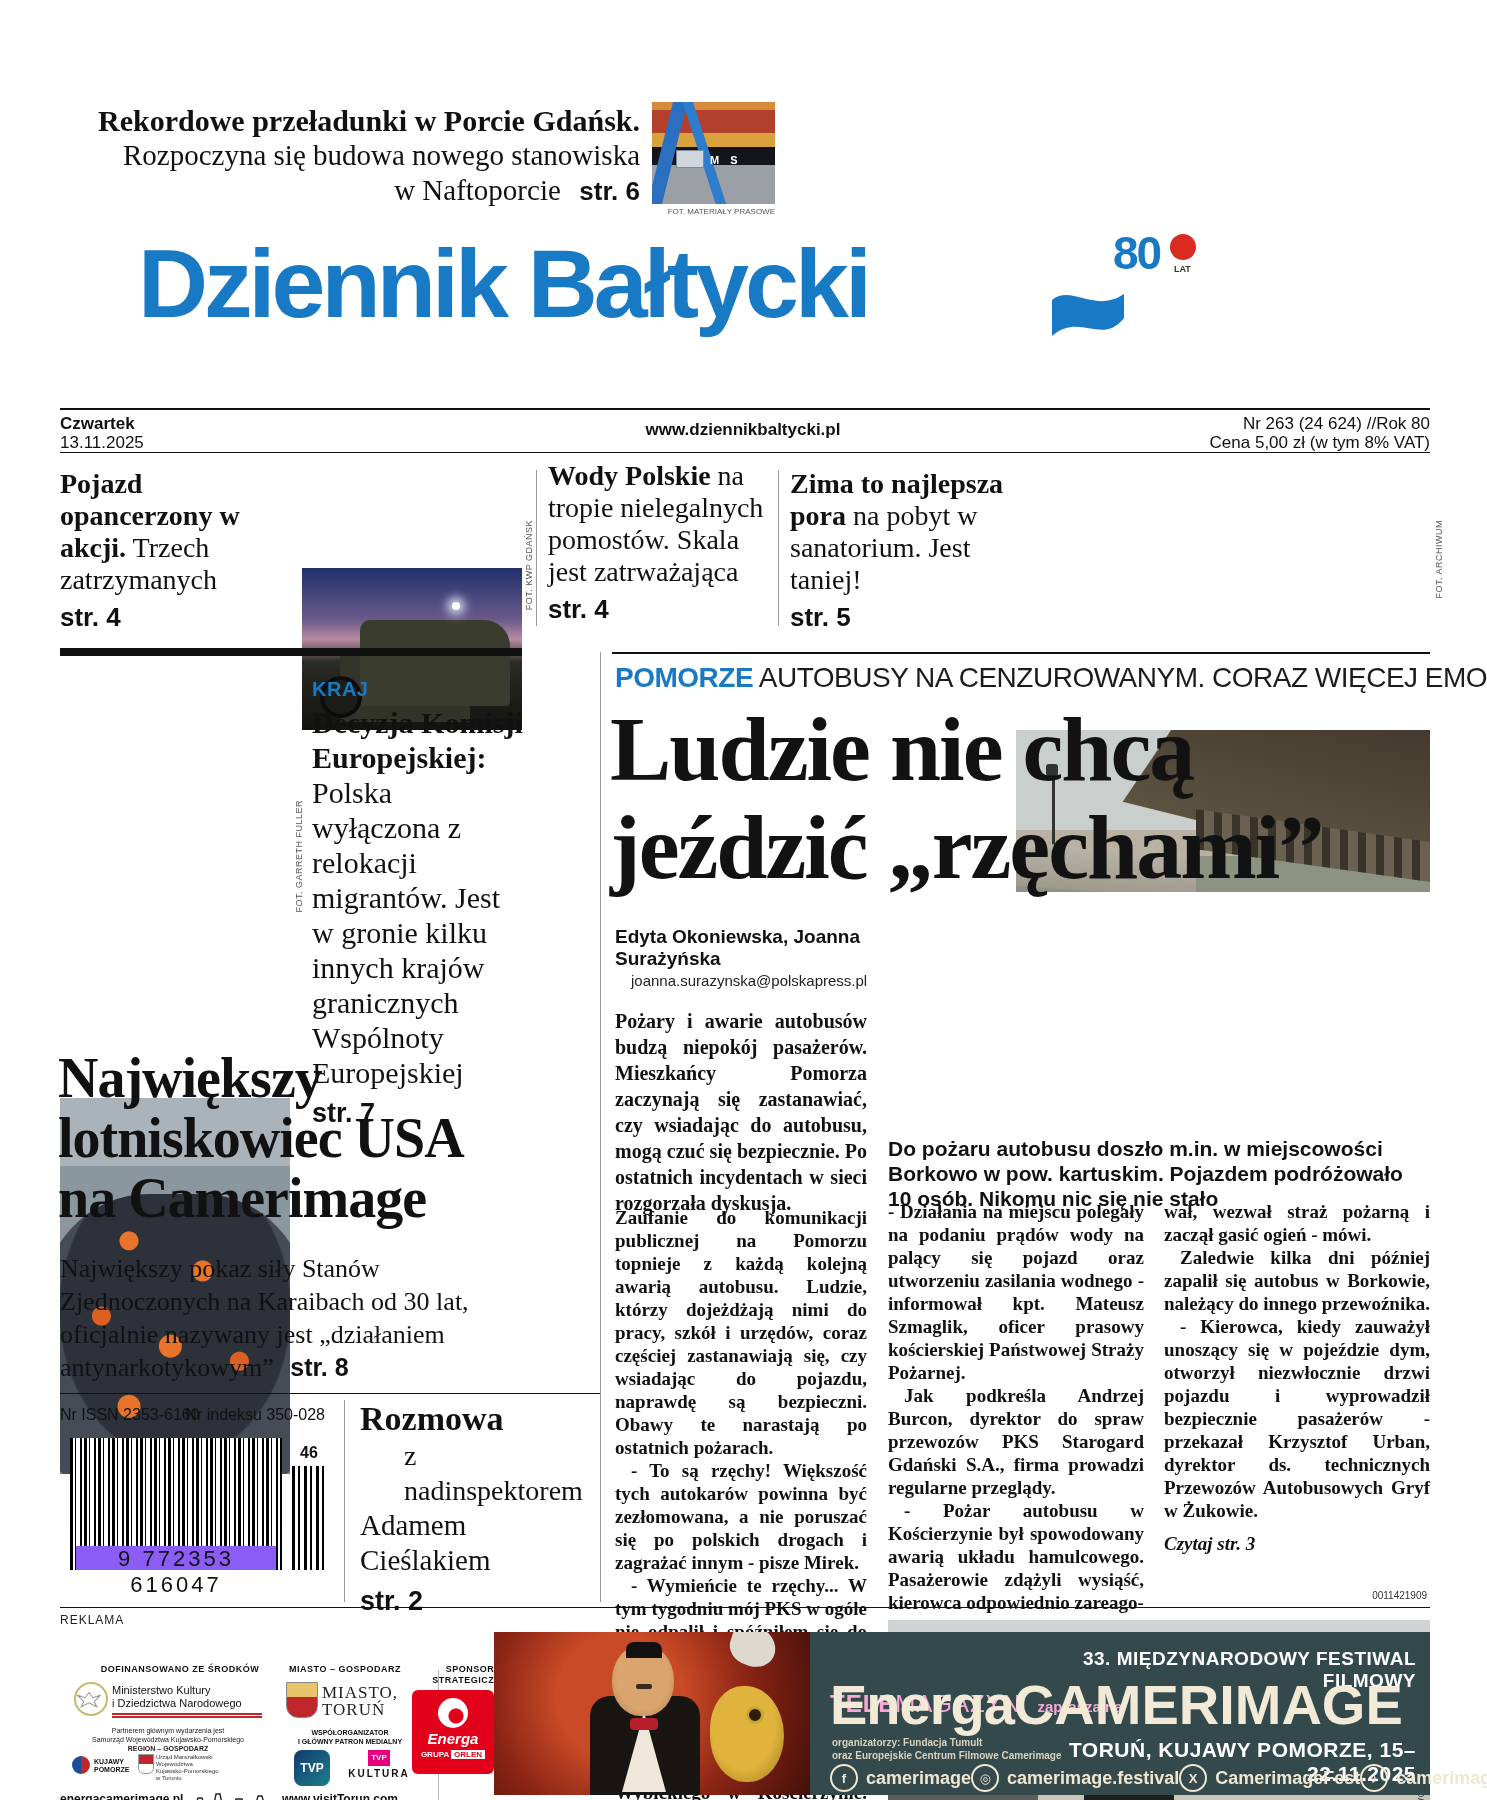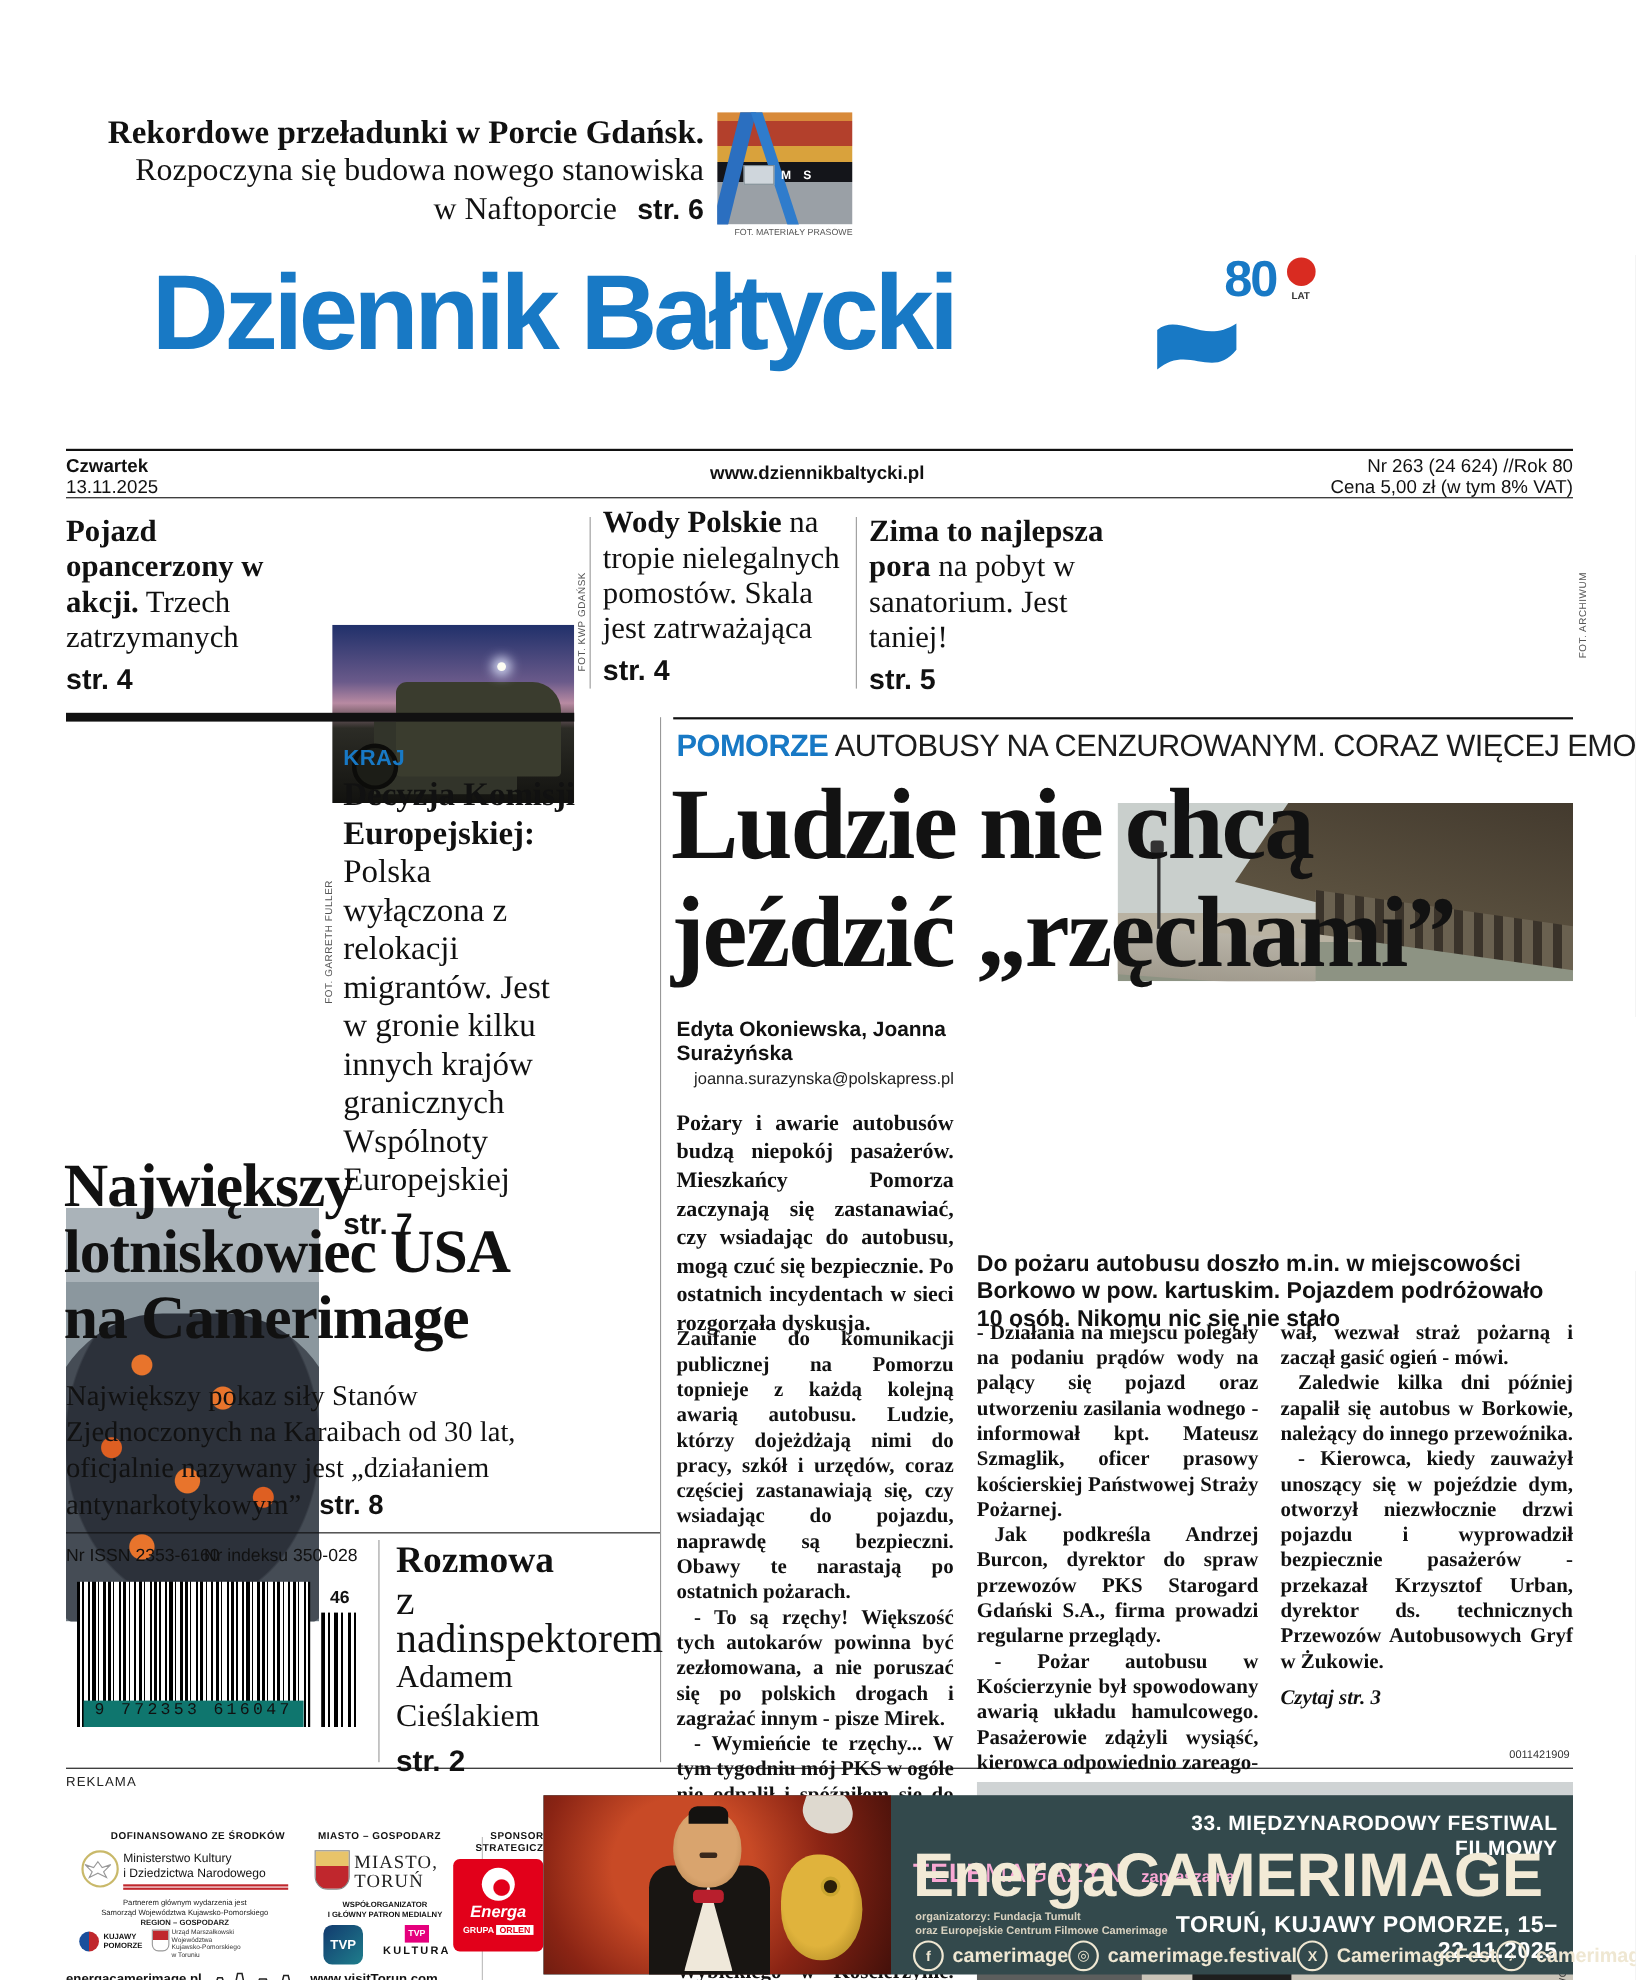--- a/index.html
+++ b/index.html
@@ -143,30 +143,30 @@
     <span>Największy pokaz siły Stanów Zjednoczonych na Karaibach od 30 lat, oficjalnie nazywany jest „działaniem antynarkotykowym”</span>
     <span class="pagref" style="font-size:25px;margin-left:10px;">str. 8</span>
   </div>
 
   <div class="abs rule" style="left:60px;top:1393px;width:540px;height:1px;"></div>
   <div class="abs" style="left:60px;top:1406px;font-size:16px;">Nr ISSN 2353-6160</div>
   <div class="abs right" style="left:170px;top:1406px;width:155px;font-size:16px;">Nr indeksu 350-028</div>
 
   <div class="abs" style="left:70px;top:1438px;width:212px;height:132px;">
     <div class="abs" style="inset:0;background:repeating-linear-gradient(90deg,#000 0 3px,#fff 3px 5px,#000 5px 6px,#fff 6px 10px,#000 10px 12px,#fff 12px 14px);"></div>
-    <div class="abs" style="left:6px;bottom:0;right:6px;height:24px;background:#0f766e;font-family:Liberation Mono, monospace;font-size:15px;letter-spacing:3px;text-align:center;">9 772353 616047</div>
+    <div class="abs" style="left:6px;bottom:0;right:6px;height:24px;background:#8b5cf6;font-family:Liberation Sans, sans-serif;font-size:22px;letter-spacing:3px;text-align:center;">9 772353 616047</div>
   </div>
   <div class="abs b" style="left:300px;top:1444px;font-size:16px;">46</div>
   <div class="abs" style="left:292px;top:1466px;width:36px;height:104px;background:repeating-linear-gradient(90deg,#000 0 3px,#fff 3px 6px,#000 6px 8px,#fff 8px 12px);"></div>
 
   <div class="abs rule" style="left:344px;top:1400px;width:1px;height:202px;background:#999;"></div>
 
   <div class="abs" style="left:360px;top:1400px;width:230px;">
     <div class="serif b" style="font-size:34px;line-height:38px;">Rozmowa</div>
-    <div class="serif" style="font-size:38px;line-height:35px;">z nadinspektorem</div>
+    <div class="serif" style="font-size:28px;line-height:35px;margin-left:44px;">z nadinspektorem</div>
     <div class="serif" style="font-size:29px;line-height:35px;">Adamem Cieślakiem</div>
     <div class="b" style="font-size:27px;margin-top:8px;">str. 2</div>
   </div>
 
   <div class="abs" style="left:615px;top:662px;width:818px;font-size:28px;letter-spacing:-0.5px;white-space:nowrap;">
     <span class="b" style="color:#1879c5;">POMORZE</span><span style="font-weight:500;color:#1c1c1c;"> AUTOBUSY NA CENZUROWANYM. CORAZ WIĘCEJ EMOCJI</span>
   </div>
 
   <div class="abs serif b" style="left:610px;top:700px;width:830px;font-size:92px;line-height:98px;letter-spacing:-2px;color:#121212;">
     <div>Ludzie nie chcą</div>

